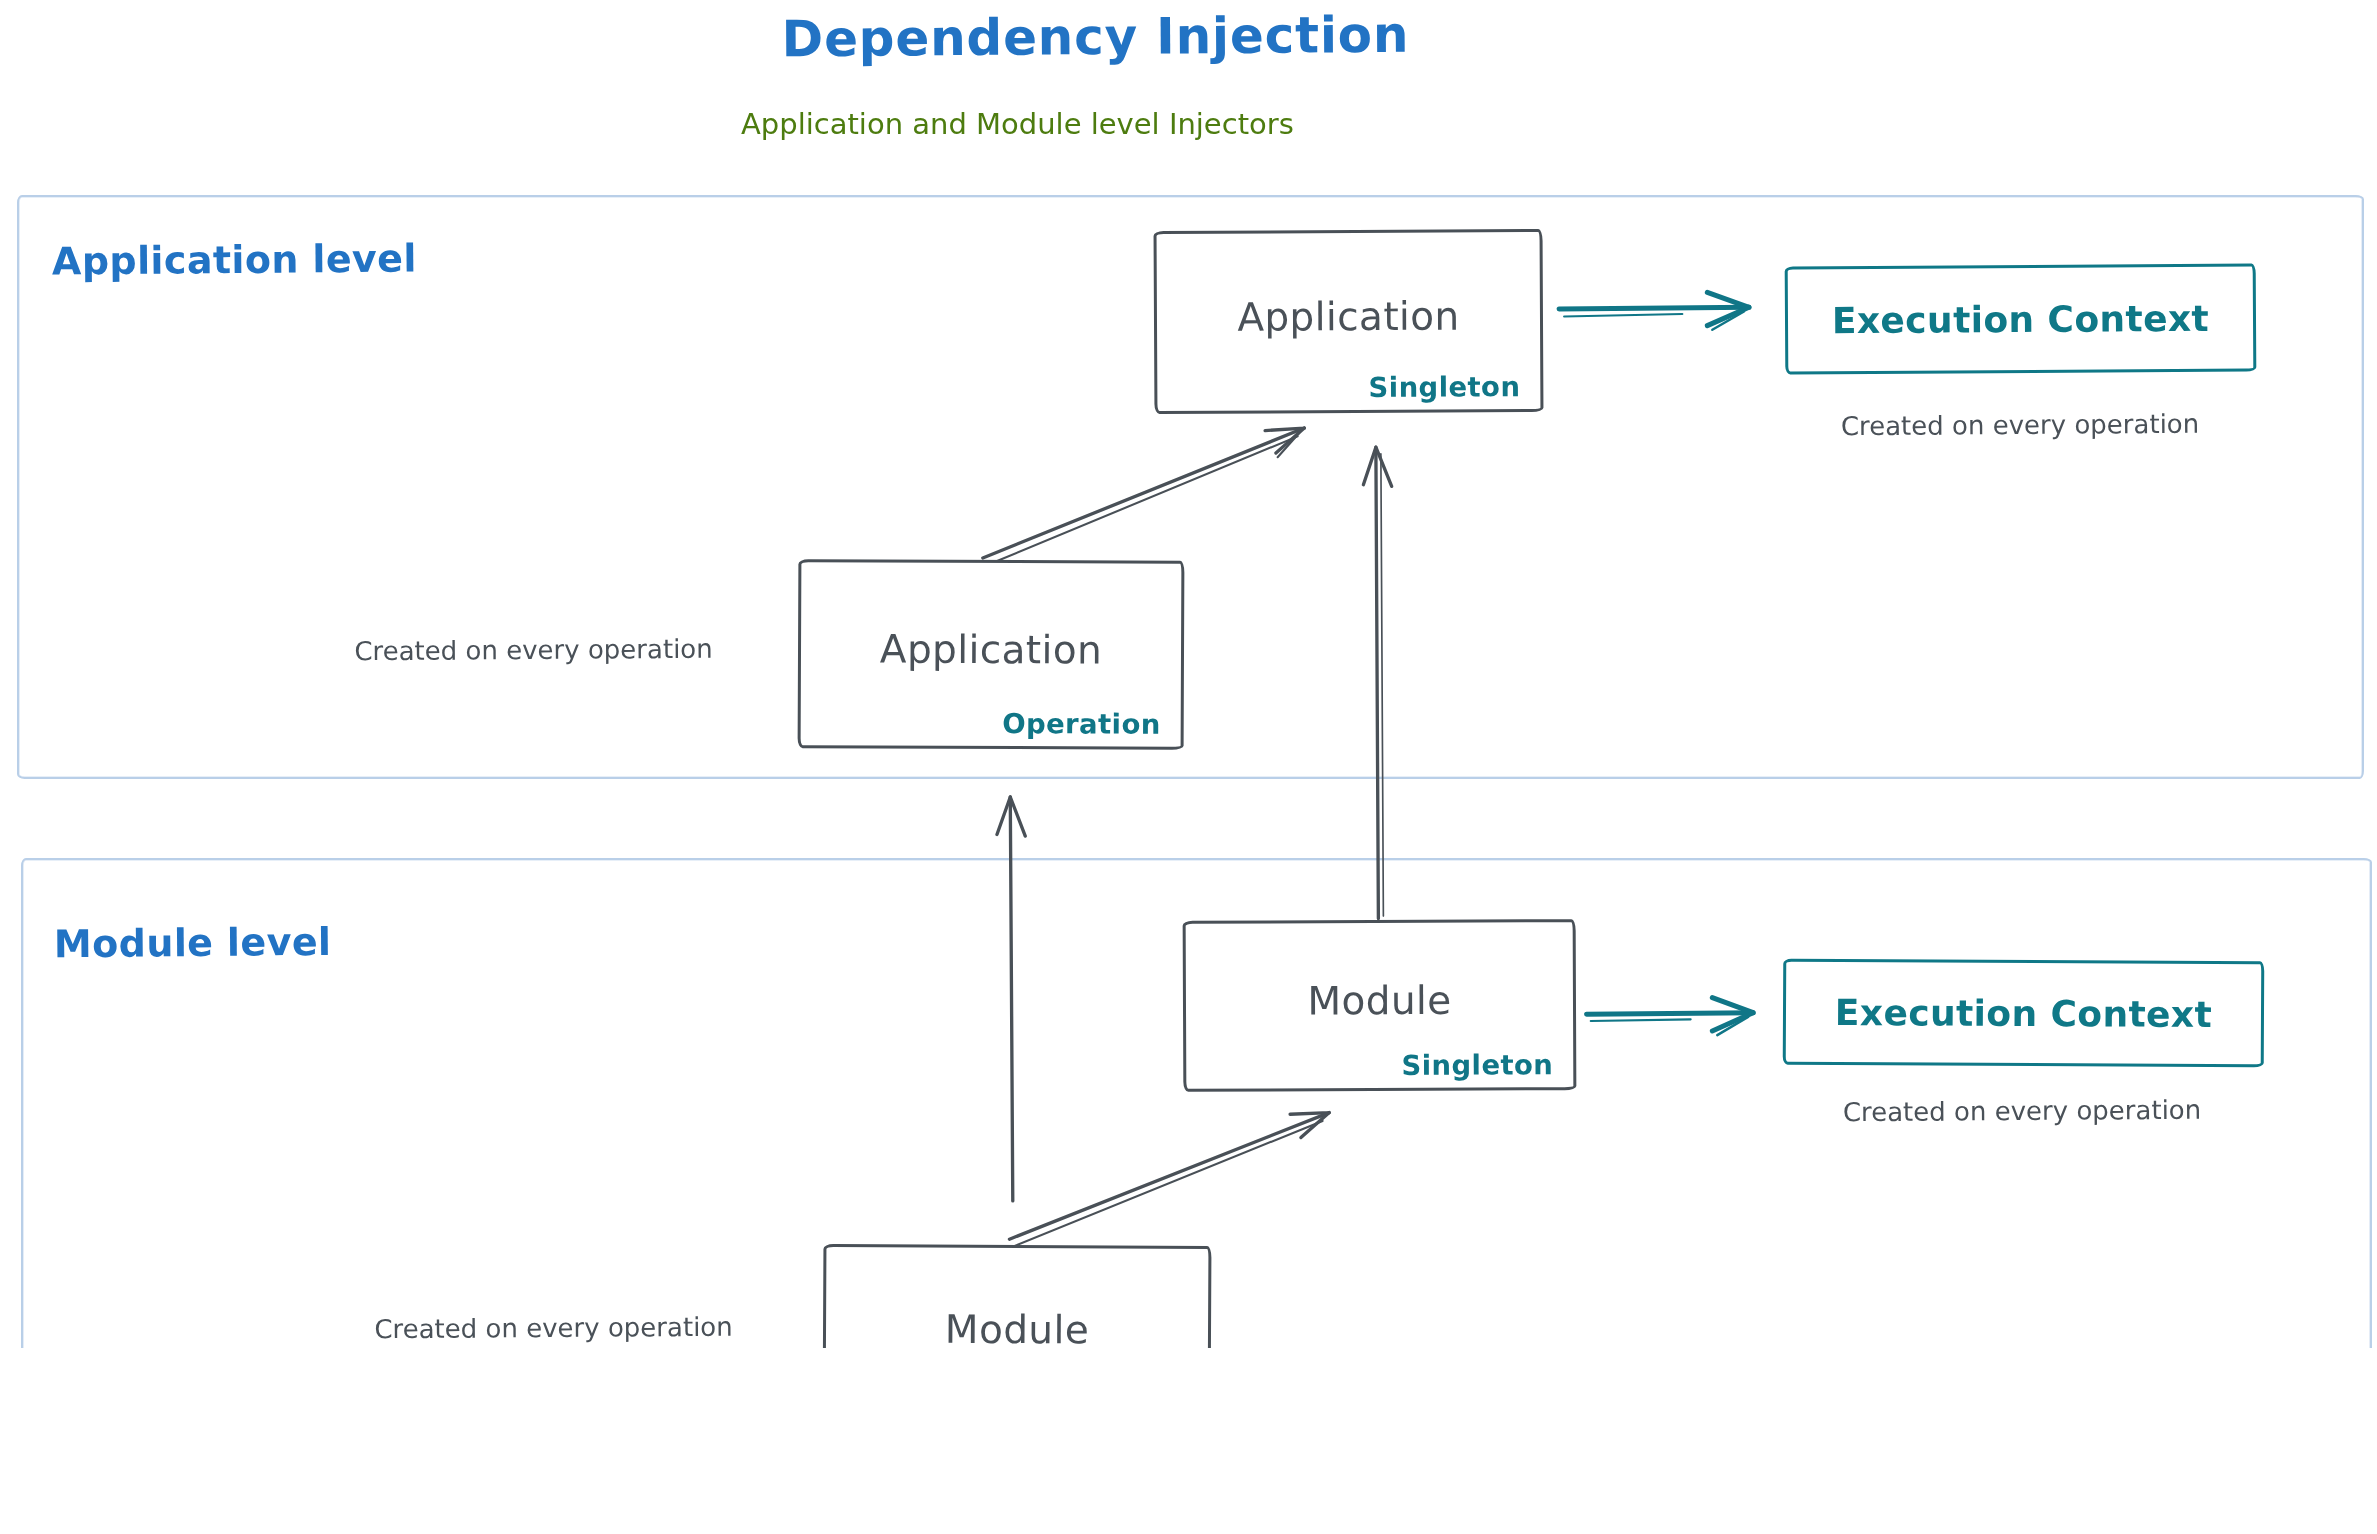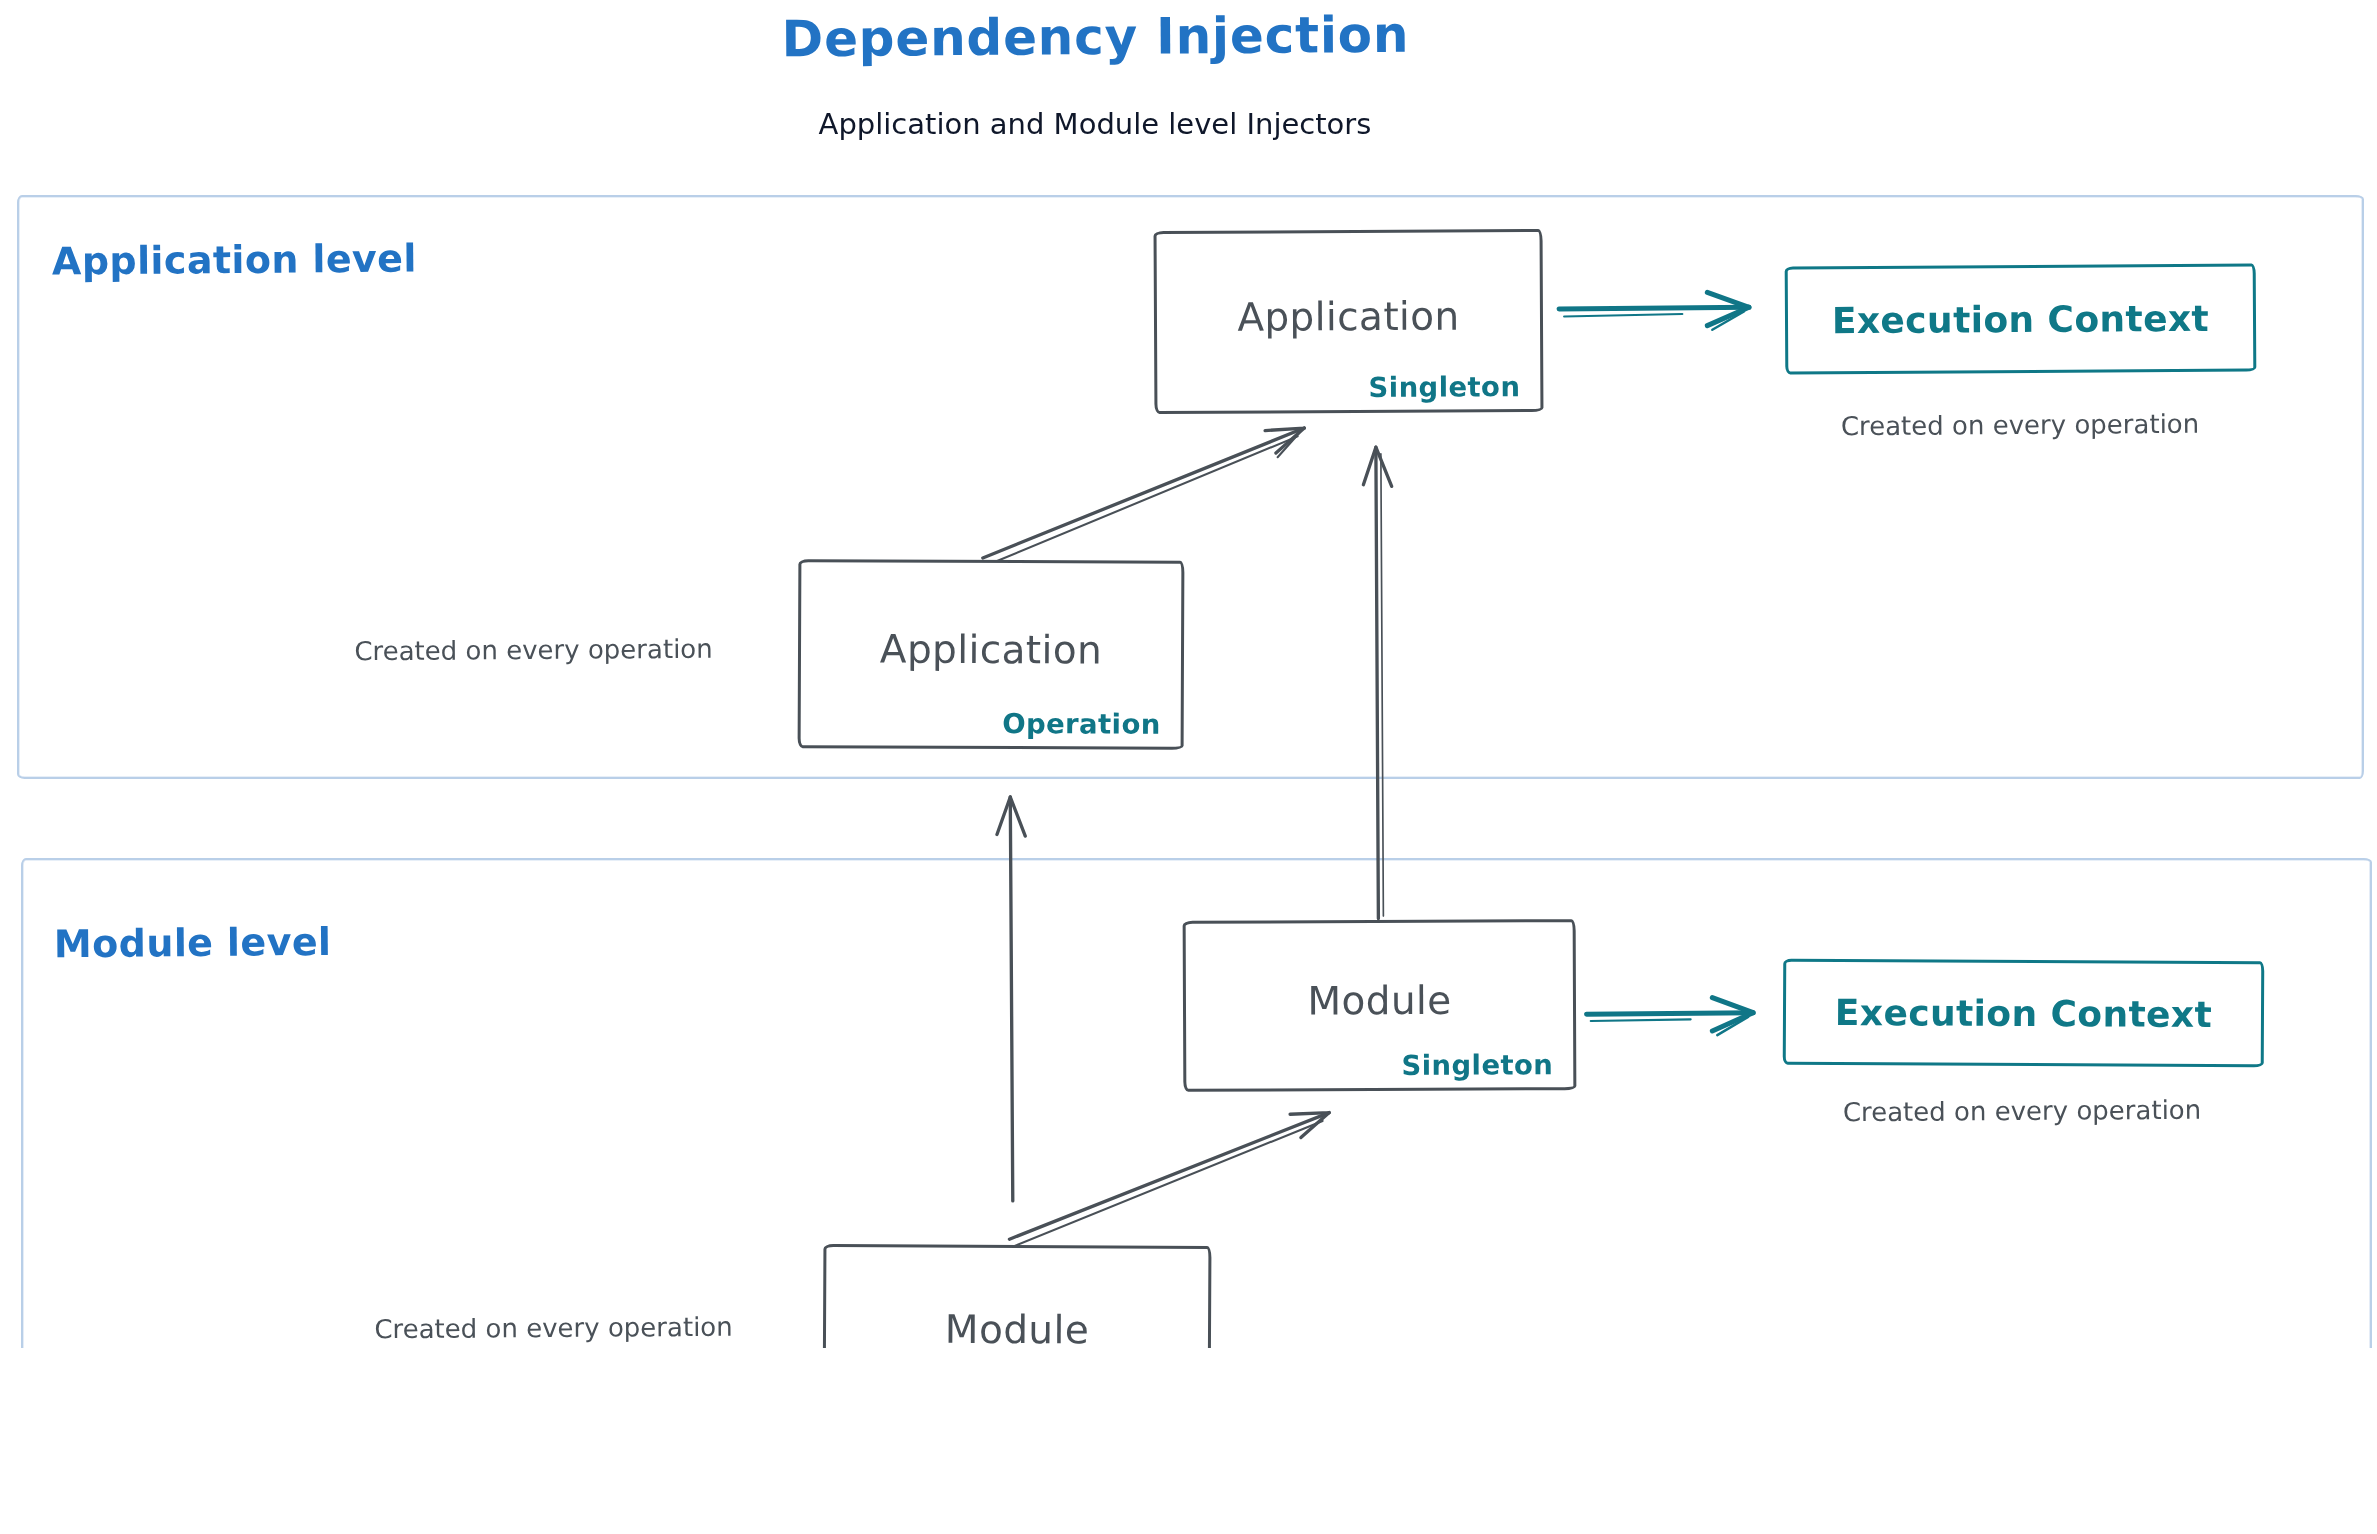--- a/index.html
+++ b/index.html
@@ -8,22 +8,22 @@
     font-family:"DejaVu Sans",sans-serif;
   }
   .abs{position:absolute;}
   
   .title{
     left:700px;top:8.3px;width:791px;text-align:center;
     font-size:50px;font-weight:600;color:#2273c4;letter-spacing:0.8px;
     transform:rotate(-0.4deg);
   }
   .subtitle{
-    left:741px;top:107px;width:708px;text-align:center;
-    font-size:29px;font-weight:500;color:#0f172a;
+    left:741px;top:107px;width:708px;text-align:left;
+    font-size:29px;font-weight:500;color:#4d7c0f;
   }
   
   .level-box{
     border:2.1px solid #b9cfe8;background:transparent;
     border-radius:5px 8.3px 4.2px 7.5px / 7.5px 4.2px 8.3px 5px;
     box-shadow:inset 0 0 0 0.8px rgba(185,207,232,.45);
   }
   .level-app{left:16.7px;top:195px;width:2343px;height:580px;}
   .level-module{left:21px;top:858px;width:2347px;height:662px;}
   .level-label{

